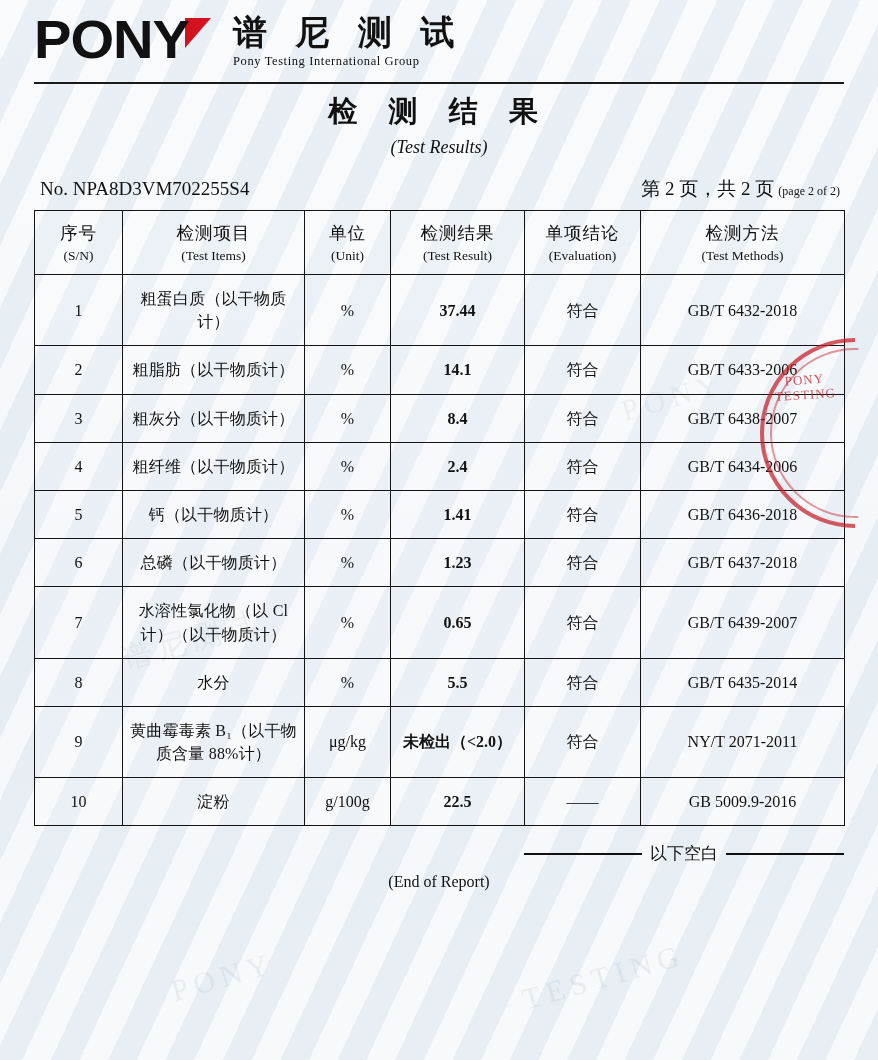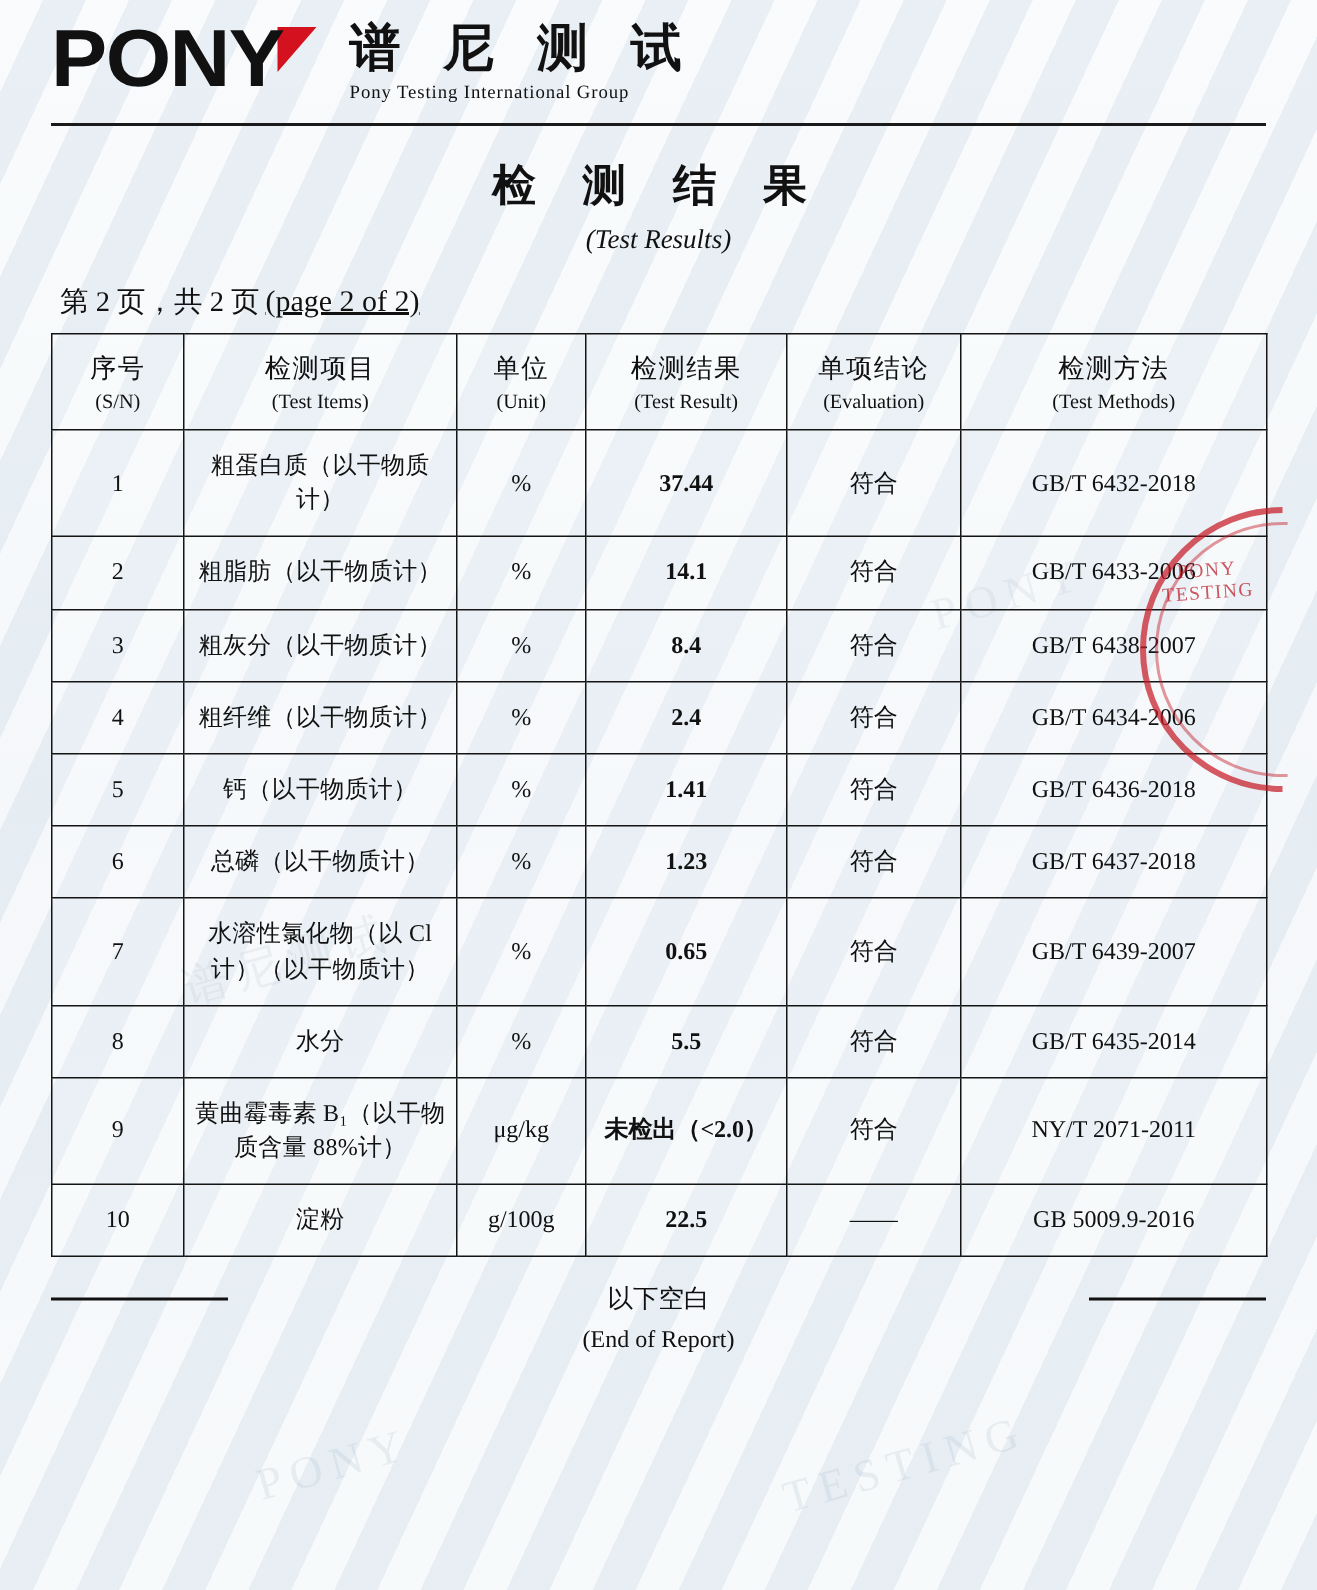--- a/index.html
+++ b/index.html
@@ -95,21 +95,21 @@
   .header-rule {
     position: absolute;
     left: 0; right: 0; bottom: 0;
     height: 2px;
     background: #1a1a1a;
   }
 
   
   .title-block {
     text-align: center;
-    margin-top: 20px;
+    margin-top: 8px;
   }
   .title-cn {
     font-family: "Liberation Serif", serif;
     font-weight: bold;
     font-size: 29px;
     letter-spacing: 12px;
     color: #111;
   }
   .title-en {
     font-family: "Liberation Serif", serif;
@@ -132,23 +132,22 @@
     font-size: 19px;
     color: #111;
   }
   .meta-right {
     font-family: "Liberation Serif", serif;
     font-size: 19px;
     color: #111;
     white-space: nowrap;
   }
   .meta-right .en-small {
-    font-size: 20px;
+    font-size: 12px;
     margin-left: 4px;
-    text-decoration: underline;
   }
 
   
   table.results {
     width: 100%;
     border-collapse: collapse;
     margin-top: 8px;
     table-layout: fixed;
     background: rgba(255,255,255,0.18);
   }
@@ -195,21 +194,21 @@
   col.c6 { width: 204px; }
 
   
   .footer {
     margin-top: 16px;
     text-align: center;
   }
   .end-line {
     display: flex;
     align-items: center;
-    justify-content: space-between;
+    justify-content: flex-end;
     gap: 8px;
     font-family: "Liberation Serif", serif;
     font-size: 17px;
     color: #111;
   }
   .end-line .rule {
     height: 1.5px;
     background: #111;
     width: 118px;
   }
@@ -282,20 +281,21 @@
     </div>
     <div class="header-rule"></div>
   </div>
 
   <div class="title-block">
     <div class="title-cn">检 测 结 果</div>
     <div class="title-en">(Test Results)</div>
   </div>
 
   <div class="meta-row">
+    <div class="meta-left">No. NPA8D3VM702255S4</div>
     <div class="meta-right">
       <span>第 2 页，共 2 页</span><span class="en-small">(page 2 of 2)</span>
     </div>
   </div>
 
   <table class="results">
     <colgroup>
       <col class="c1">
         <col class="c2">
         <col class="c3">

